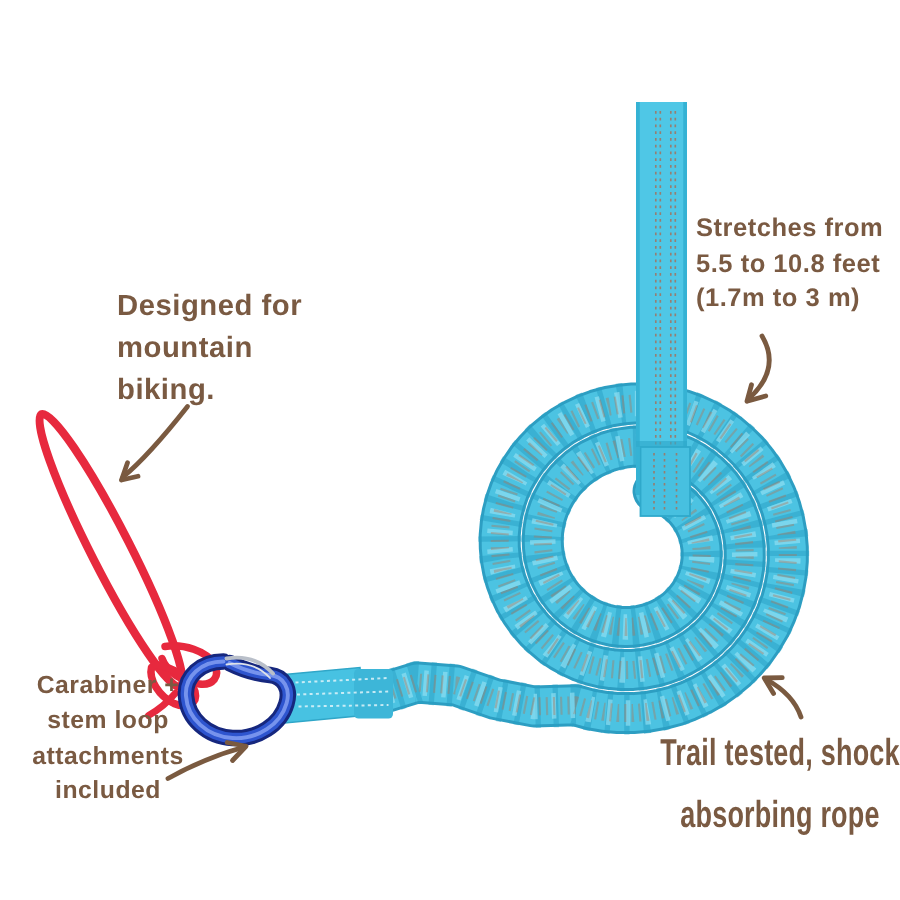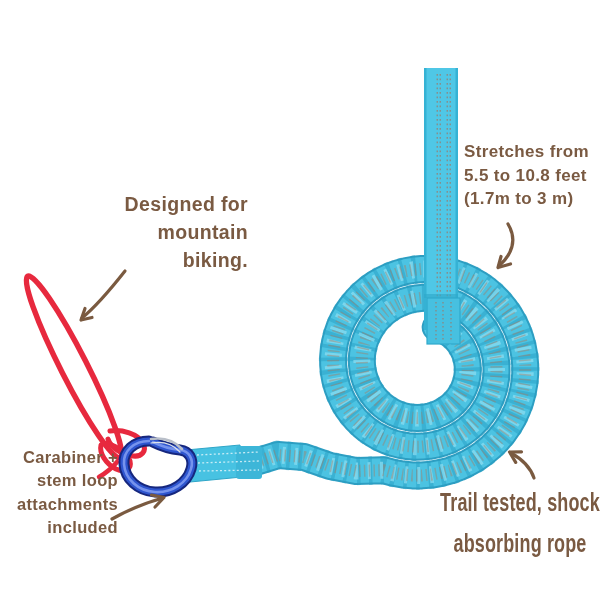--- a/index.html
+++ b/index.html
@@ -5,23 +5,23 @@
   html,body{margin:0;padding:0;background:#fff;}
   .stage{
     position:relative;width:600px;height:600px;background:#ffffff;overflow:hidden;
     font-family:"Liberation Sans",sans-serif;
   }
   .stage svg{position:absolute;left:0;top:0;}
   .note{
     position:absolute;color:#7a5a42;white-space:pre-line;
     font-weight:700;letter-spacing:.35px;
   }
-  .note-designed{left:78px;top:190px;width:170px;font-size:19.5px;line-height:28px;text-align:right;}
+  .note-designed{left:78px;top:190px;width:170px;font-size:19.5px;line-height:28px;text-align:left;}
   .note-stretches{left:464px;top:140px;width:140px;font-size:17px;line-height:23.5px;text-align:left;}
-  .note-carabiner{left:0px;top:446px;width:118px;font-size:16.5px;line-height:23.3px;text-align:right;}
+  .note-carabiner{left:0px;top:446px;width:118px;font-size:16.5px;line-height:23.3px;text-align:center;padding-left:13px;}
   .note-trail{
     left:403px;top:482px;width:234px;font-size:25px;line-height:41px;text-align:center;
     font-weight:700;letter-spacing:.2px;transform:scaleX(.72);transform-origin:50% 50%;
   }
 </style>
 </head>
 <body>
 
 <div class="stage">
 

